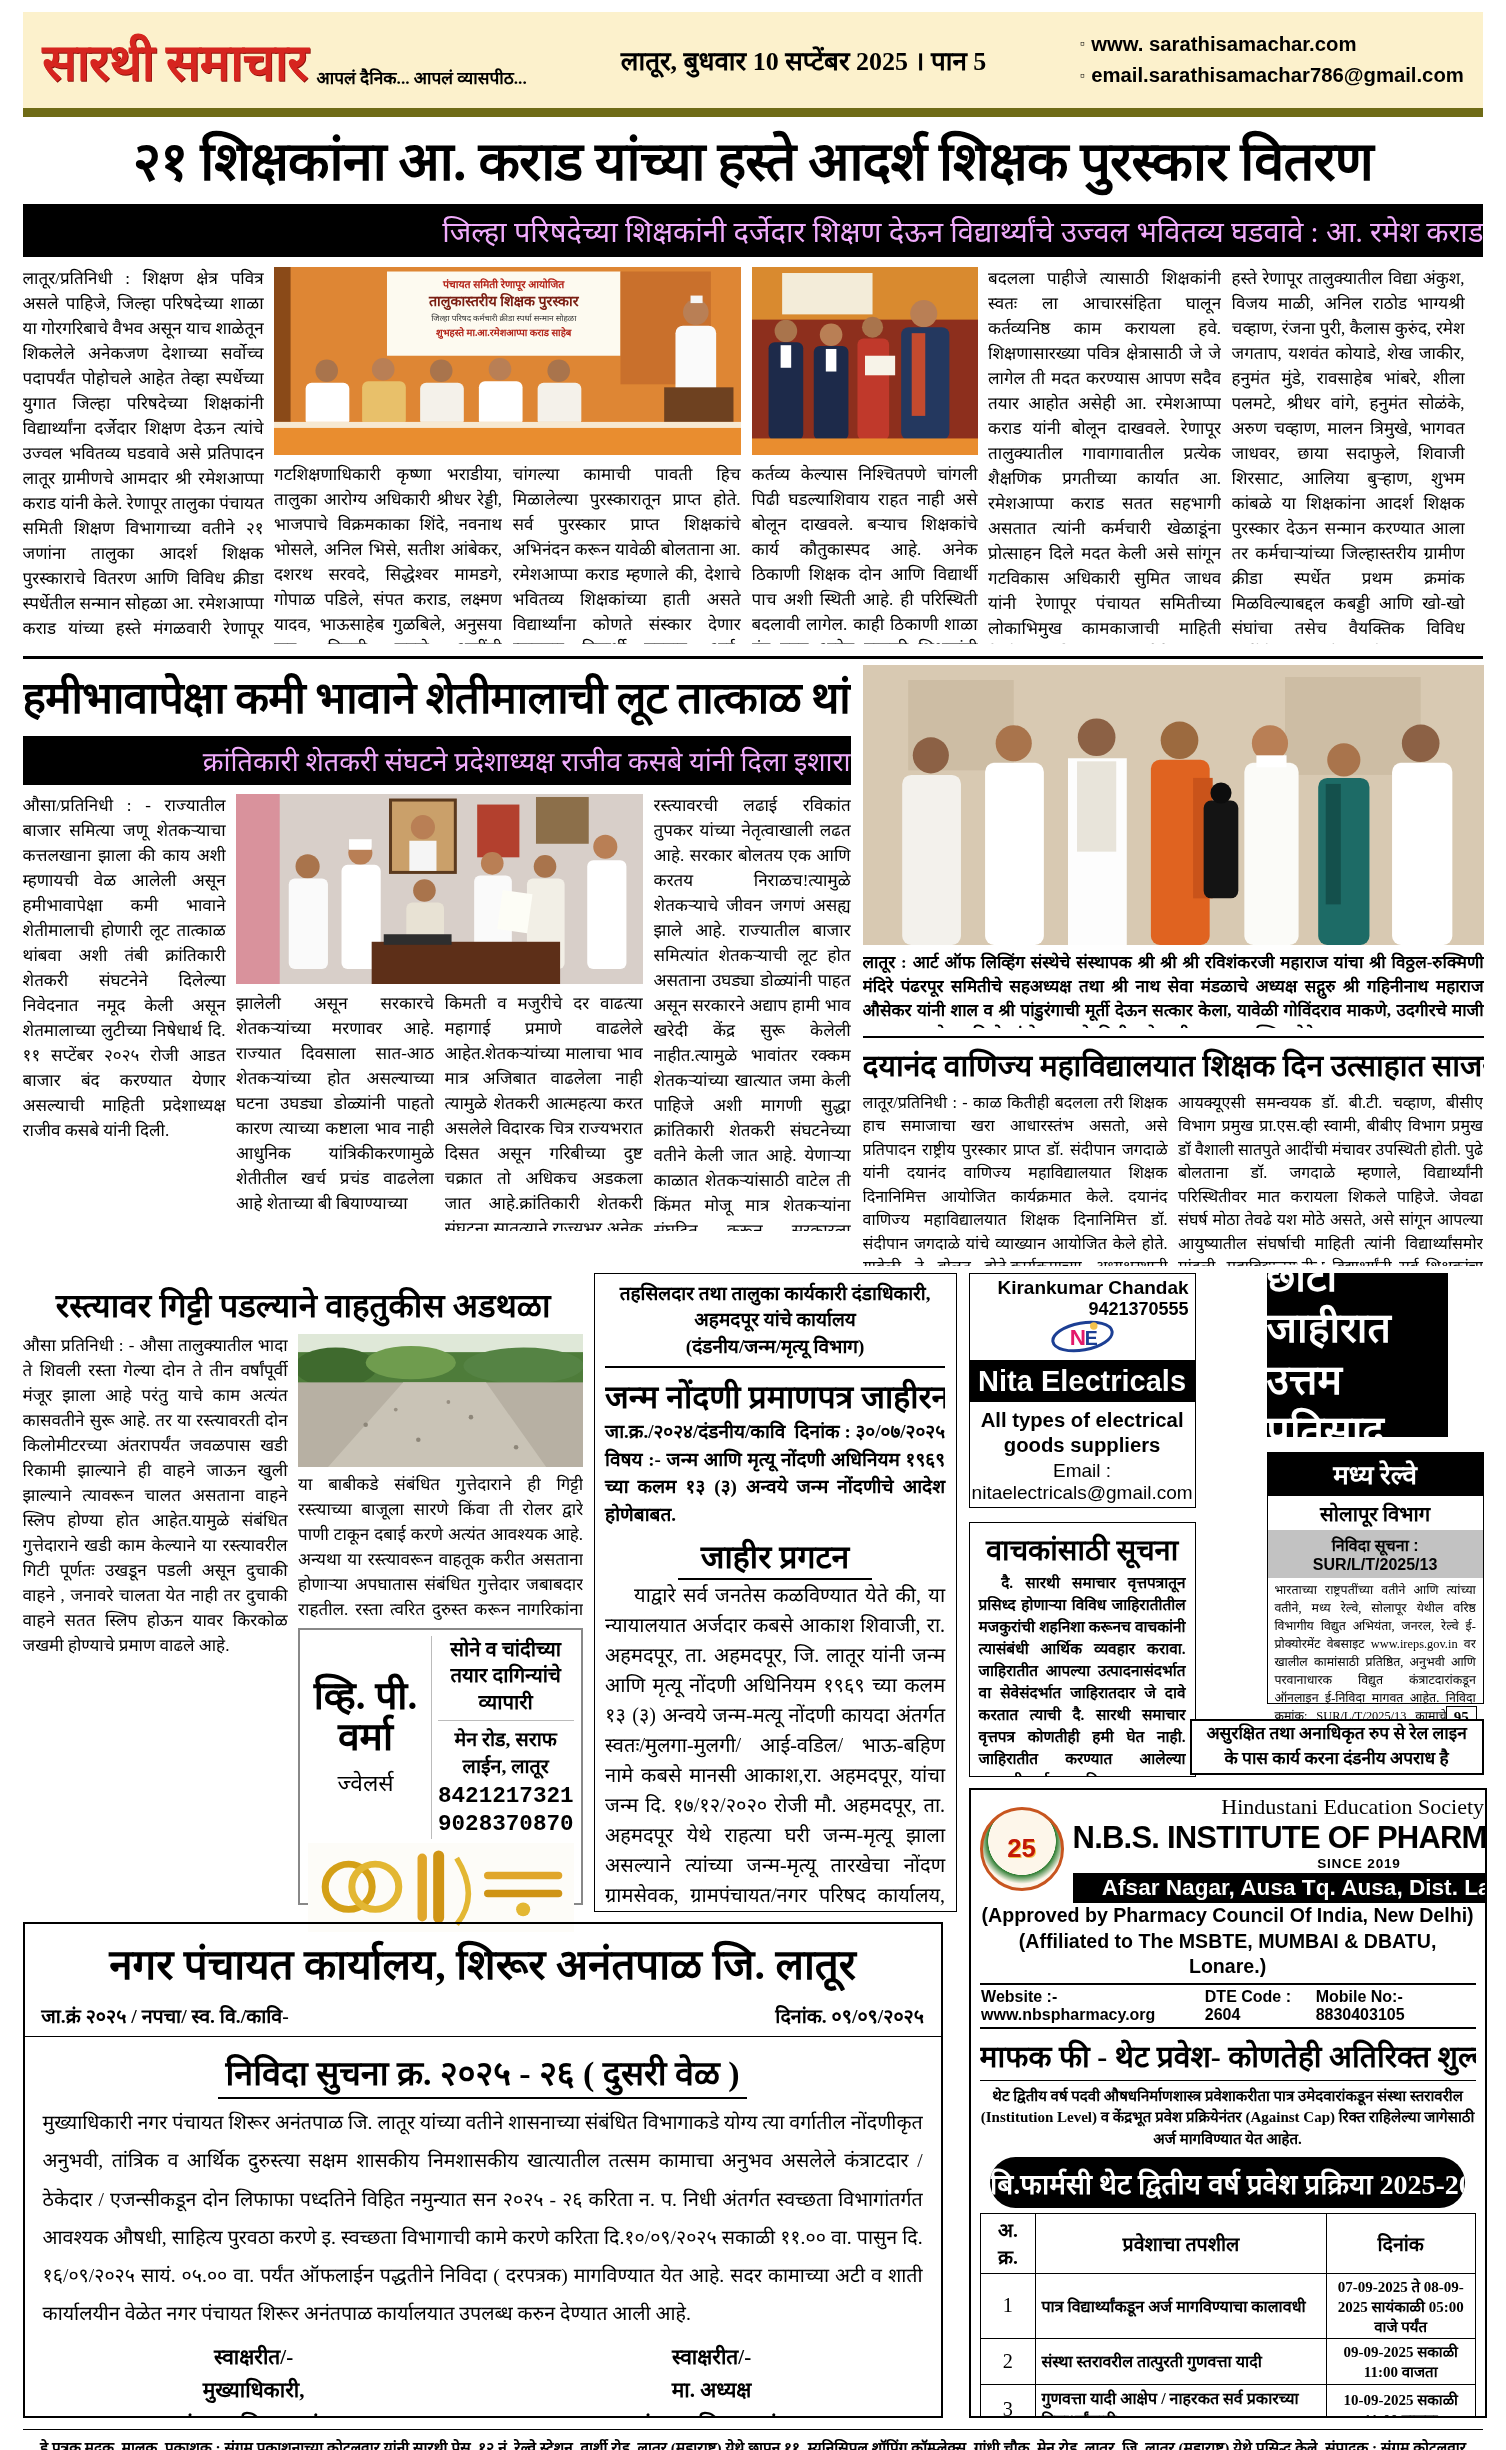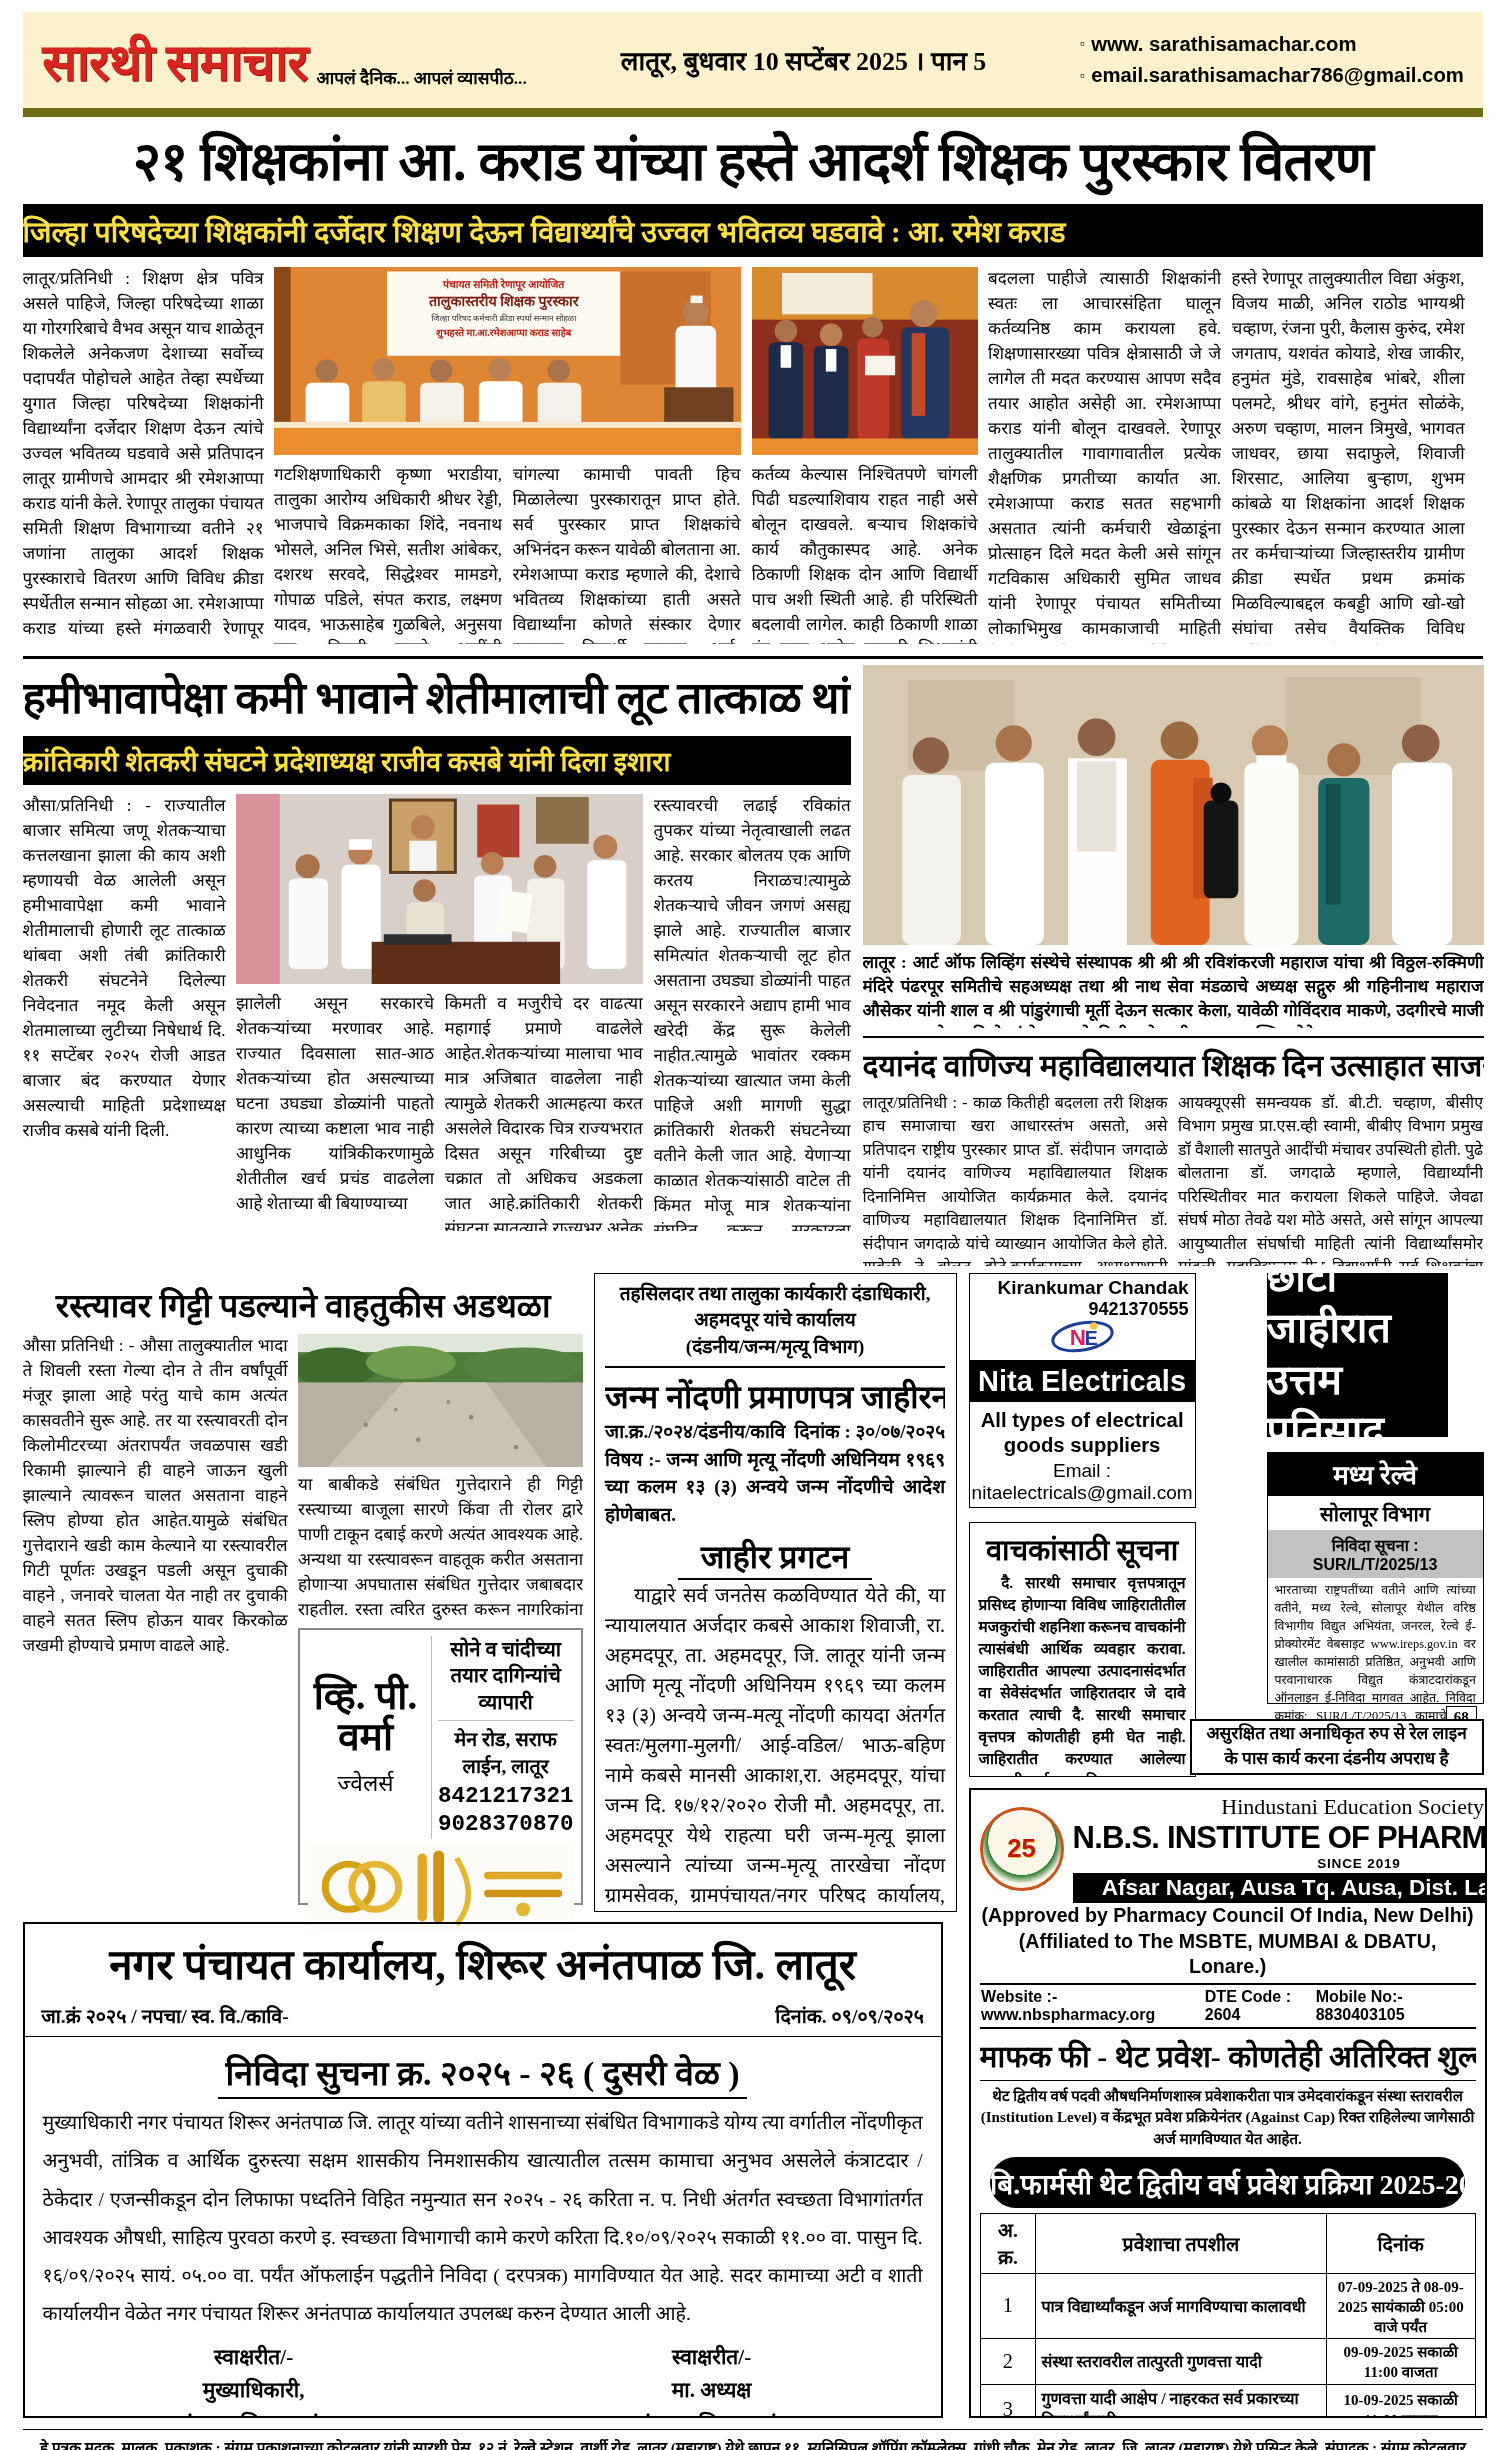--- a/index.html
+++ b/index.html
@@ -9,21 +9,21 @@
   
   .mast{display:flex;align-items:center;background:#fcf1cc;border-bottom:9px solid #6f6b16;height:96px;padding:0 19.6px;}
   .logo{color:#d6251f;font-size:51px;font-weight:800;white-space:nowrap;letter-spacing:-0.8px;text-shadow:0.8px 0.8px 0 #8a0f0a;}
   .tagline{font-size:17.3px;font-weight:700;margin:35px 0 0 9px;white-space:nowrap;}
   .dateline{flex:1;text-align:center;font-size:26px;font-weight:800;white-space:nowrap;}
   .contacts{font-size:20.3px;font-weight:700;line-height:1.55;white-space:nowrap;font-family:"Liberation Sans",sans-serif;}
   .sq{font-size:13.6px;vertical-align:2.3px;margin-right:6px;}
 
   
   .h1{font-size:54px;font-weight:800;text-align:center;white-space:nowrap;overflow:hidden;line-height:1.5;margin:4.5px 0 1.5px;letter-spacing:-0.8px;}
-  .blackbar{background:#000;color:#fde047;font-weight:700;text-align:left;}
+  .blackbar{background:#000;color:#f0abfc;font-weight:400;text-align:right;}
   .bar-lead{font-size:29px;padding:6.8px 0;margin-bottom:10.5px;white-space:nowrap;overflow:hidden;}
 
   
   .cols{display:flex;gap:10.5px;}
   .coltxt{text-align:justify;font-size:17px;line-height:1.47;overflow:hidden;}
   .photo{position:relative;overflow:hidden;background:#ccc;}
   .photo svg{display:block;width:100%;height:100%;}
 
   .lead-cols{height:377px;}
   .w320{width:241px;} .w620{width:467px;} .w300{width:226px;} .w310{width:233px;}
@@ -415,21 +415,21 @@
     <div class="abs chhoti" style="left:1244px;top:0;width:181px;height:164px;">
       <div>छोटी जाहीरात</div>
       <div>उत्तम प्रतिसाद</div>
     </div>
 
     <div class="abs box rail" style="left:1244px;top:179px;width:217px;height:252px;">
       <div class="r-hdr">मध्य रेल्वे</div>
       <div class="r-div">सोलापूर विभाग</div>
       <div class="r-bar">निविदा सूचना : SUR/L/T/2025/13</div>
       <div class="r-body">भारताच्या राष्ट्रपतींच्या वतीने आणि त्यांच्या वतीने, मध्य रेल्वे, सोलापूर येथील वरिष्ठ विभागीय विद्युत अभियंता, जनरल, रेल्वे ई-प्रोक्योरमेंट वेबसाइट www.ireps.gov.in वर खालील कामांसाठी प्रतिष्ठित, अनुभवी आणि परवानाधारक विद्युत कंत्राटदारांकडून ऑनलाइन ई-निविदा मागवत आहेत. निविदा क्रमांक: SUR/L/T/2025/13 कामाचे नाव: SUR विभागाच्या KWV स्टेशनवरील KWV-MRJ च्या GM वार्षिक तपासणीशी संबंधित कामाचा विद्युत सामान्य सेवा भाग. अंदाजे खर्च: रु. ३०,४५,५४८.६५/- बोली सुरक्षा: रु. ६०,९००.००/- काम पूर्ण करण्याचा कालावधी: १२ महिने, ऑफरची वैधता: ६० दिवस, वेबसाइटवर निविदा बंद करण्याची तारीख आणि वेळ: ०३.१०.२०२५ रोजी दुपारी १५:०० वाजता. बोली सुरक्षा खर्च www.ireps.gov.in वेबसाइटवर ई-निविदा सादर करावी.</div>
-      <div class="r-badge">68</div>
+      <div class="r-badge">95</div>
     </div>
 
     <div class="abs warn" style="left:1167px;top:446px;width:294px;height:56px;">असुरक्षित तथा अनाधिकृत रुप से रेल लाइन के पास कार्य करना दंडनीय अपराध है</div>
 
     <div class="abs nbs" style="left:946px;top:515px;width:518px;height:630px;">
       <div class="nbs-head">
         <div class="nbs-logo">
             <span>25</span>
           </div>
         <div class="nbs-ht">

